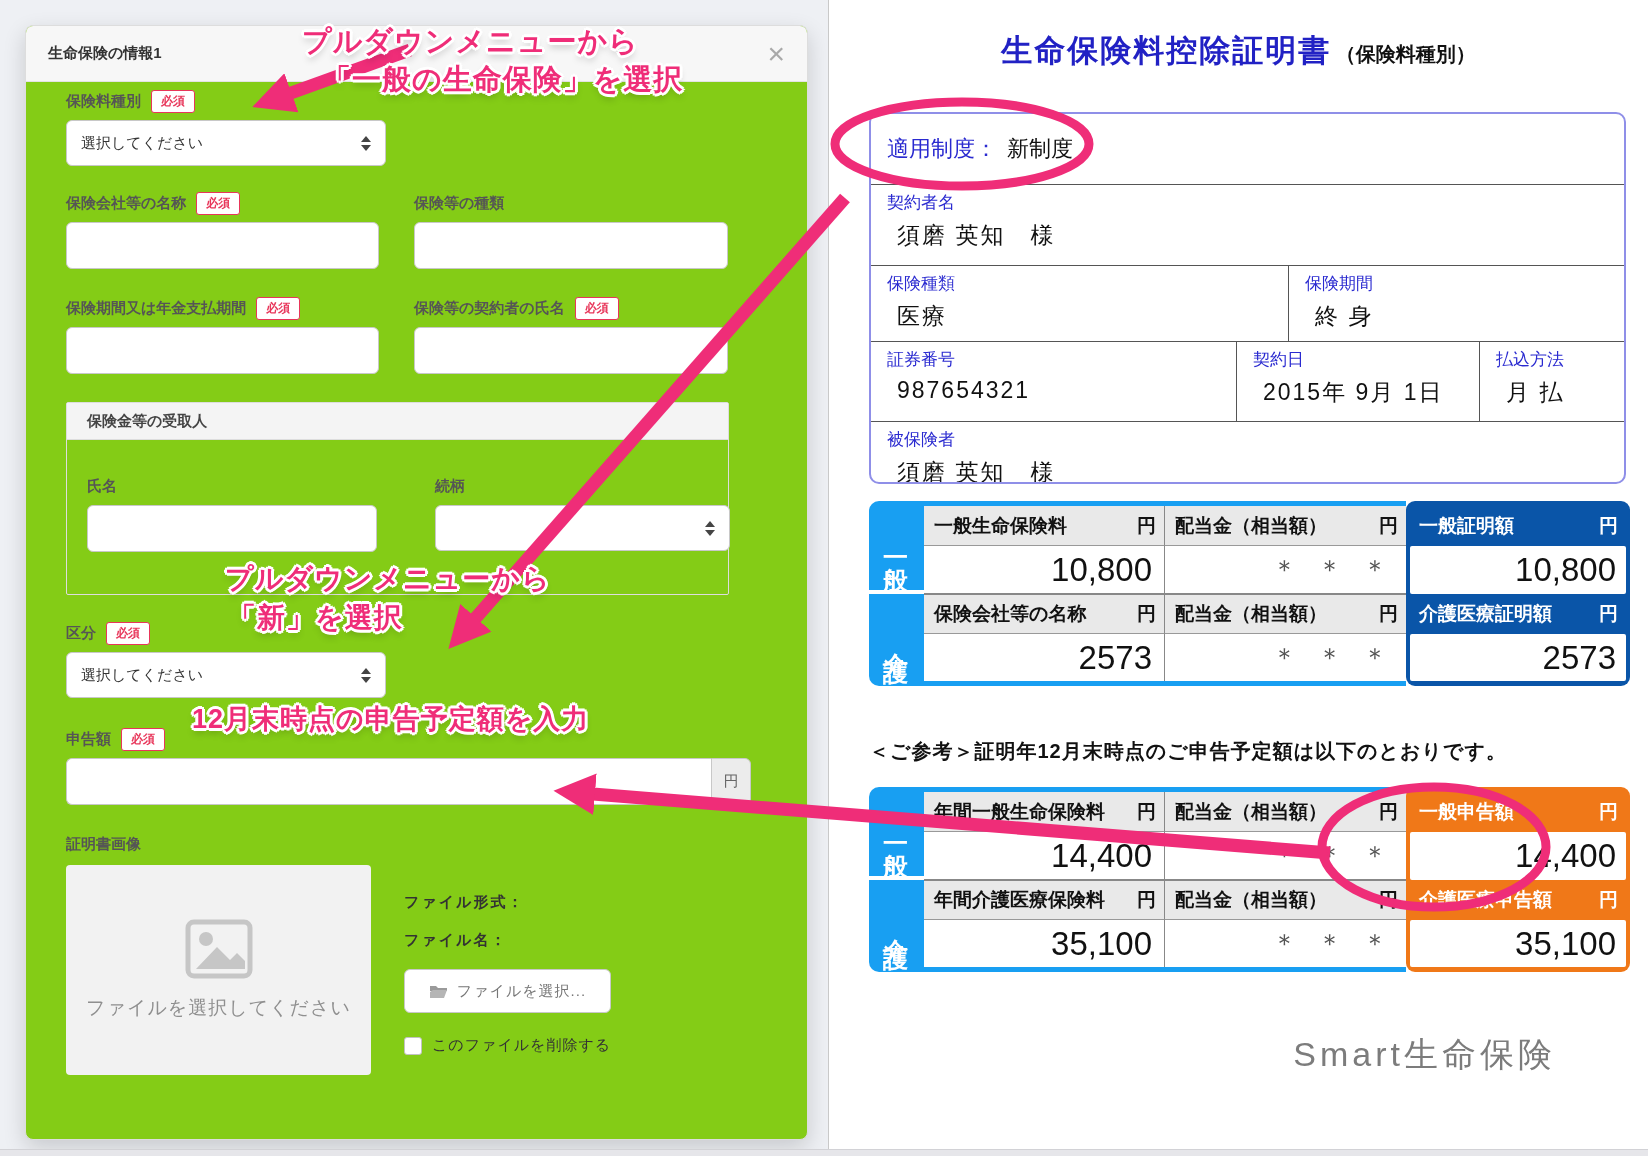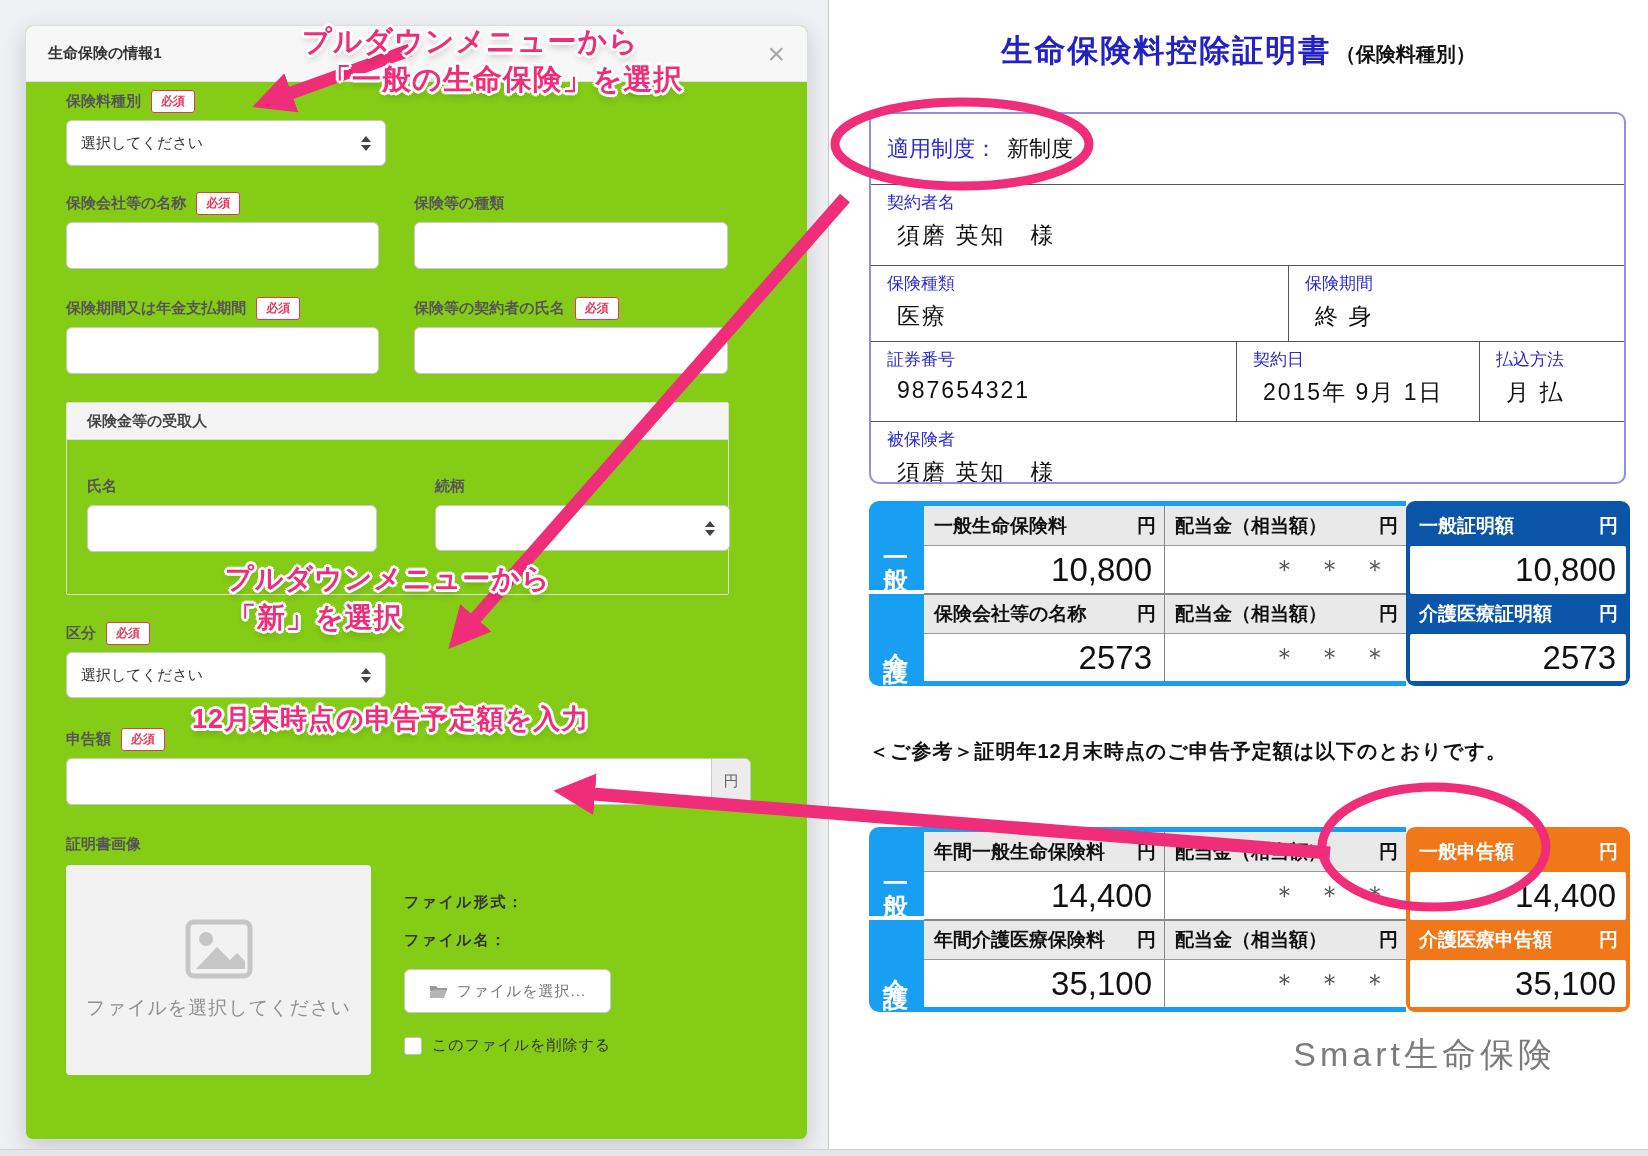--- a/index.html
+++ b/index.html
@@ -328,21 +328,21 @@
       <div class="h3c">
         <span>介護医療証明額</span>
         <span>円</span>
       </div>
       <div class="v3c b">2573</div>
     </div>
   </div>
 
   <div class="refnote">＜ご参考＞証明年12月末時点のご申告予定額は以下のとおりです。</div>
 
-  <div class="tbl" style="top:827px;">
+  <div class="tbl" style="top:787px;">
     <div class="partA">
       <div class="pgrid">
         <div class="sideA">一般</div>
         <div class="sideB">介護</div>
         <div class="hc" style="grid-column:2;grid-row:1;">
           <span>年間一般生命保険料</span>
           <span>円</span>
         </div>
         <div class="hc c2" style="grid-column:3;grid-row:1;">
           <span>配当金（相当額）</span>

